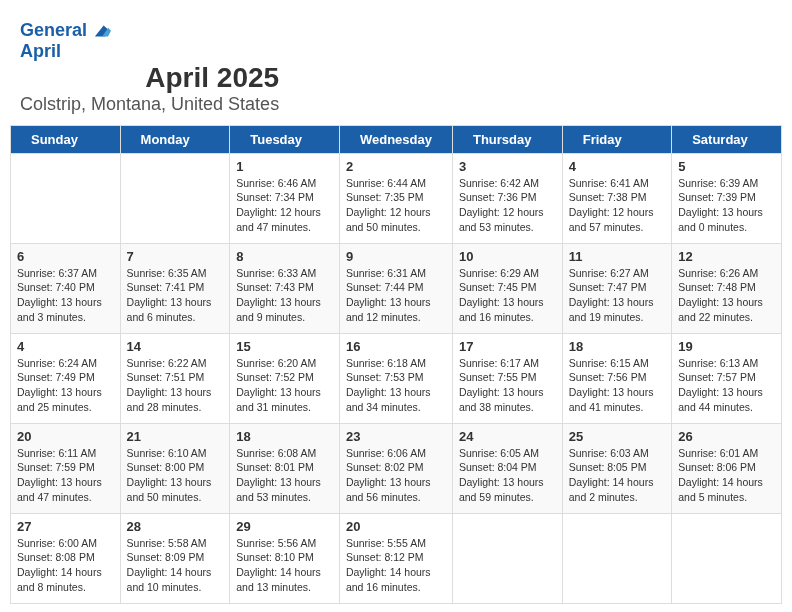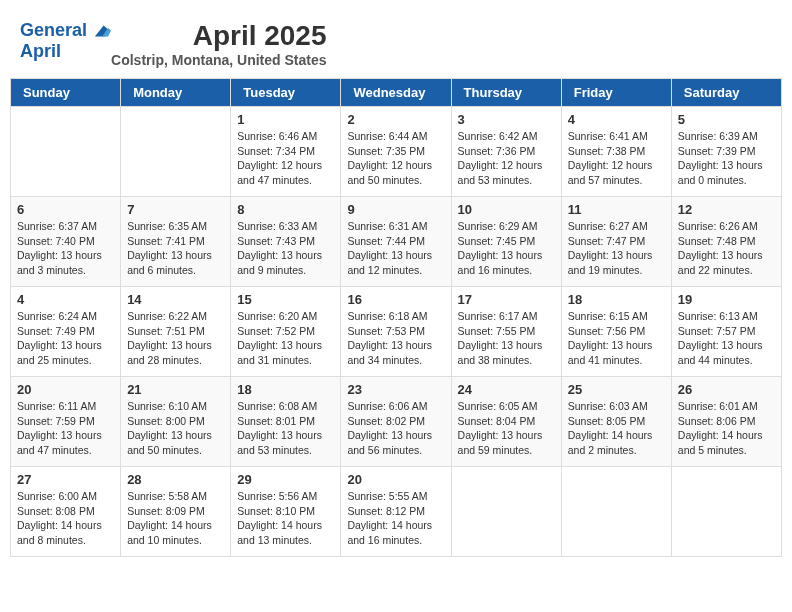--- a/index.html
+++ b/index.html
@@ -5,22 +5,24 @@
     * { box-sizing: border-box; margin: 0; padding: 0; }
     body {
       font-family: Arial, sans-serif;
       background: #fff;
       width: 792px;
       min-height: 612px;
       padding: 10px;
     }
     .header {
       display: flex;
+      justify-content: space-between;
       align-items: flex-start;
       padding: 10px 10px 5px 10px;
+      flex-direction: column;
     }
     .logo {
       display: flex;
       align-items: center;
     }
     .logo-text {
       font-size: 18px;
       font-weight: bold;
       color: #333;
       line-height: 1.1;
@@ -35,35 +37,34 @@
     }
     .title-area {
       text-align: right;
     }
     .month-title {
       font-size: 28px;
       font-weight: bold;
       color: #333;
     }
     .location {
-      font-size: 14px;
+      font-size: 18px;
       color: #555;
-      font-weight: bold;
     }
     .calendar {
       width: 100%;
       border-collapse: collapse;
       margin-top: 5px;
     }
     .calendar th {
       background: #1a5fa8;
       color: #fff;
       font-size: 13px;
       font-weight: bold;
-      padding: 6px 12px;
+      padding: 6px 20px;
       text-align: left;
       border: 1px solid #ddd;
     }
     .calendar td {
       border: 1px solid #ddd;
       vertical-align: top;
       padding: 5px 6px;
       font-size: 11px;
       color: #333;
       width: 110px;

